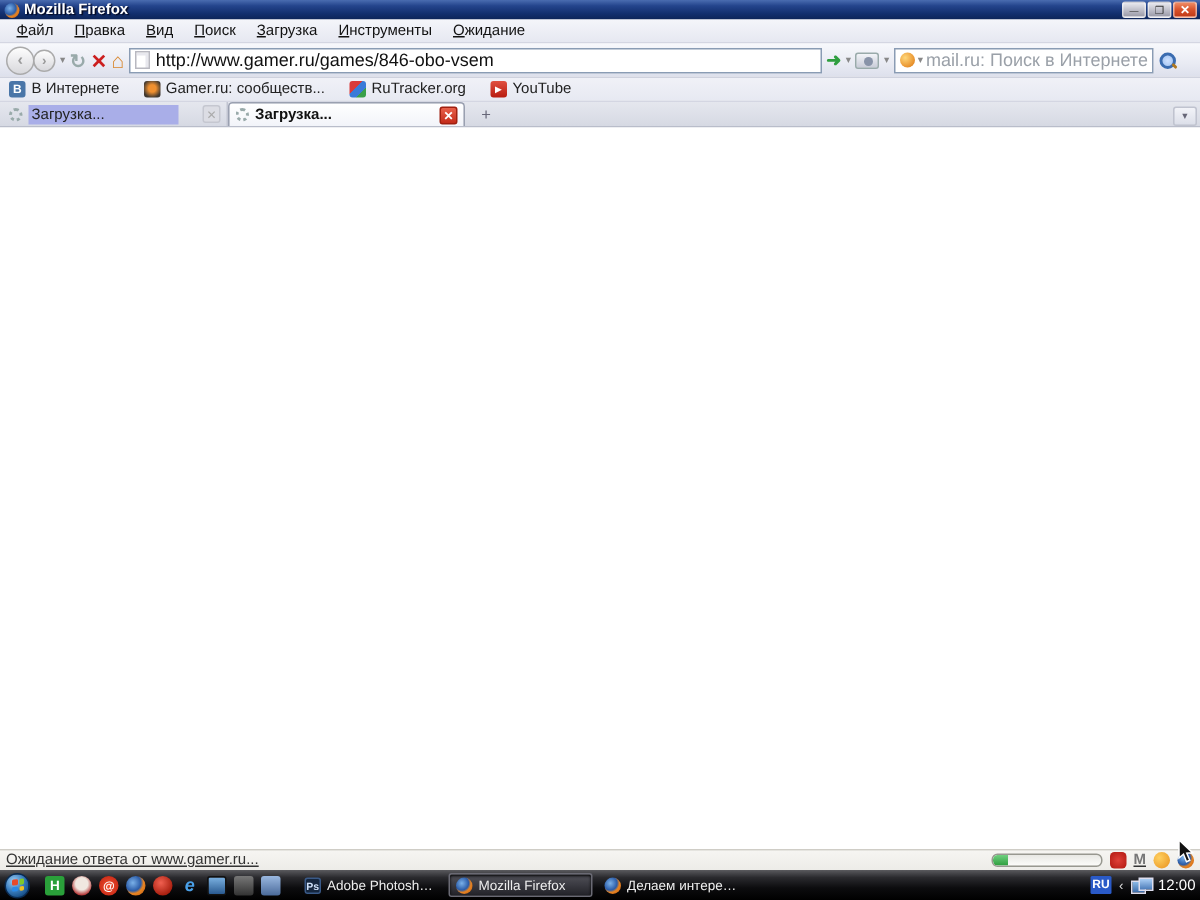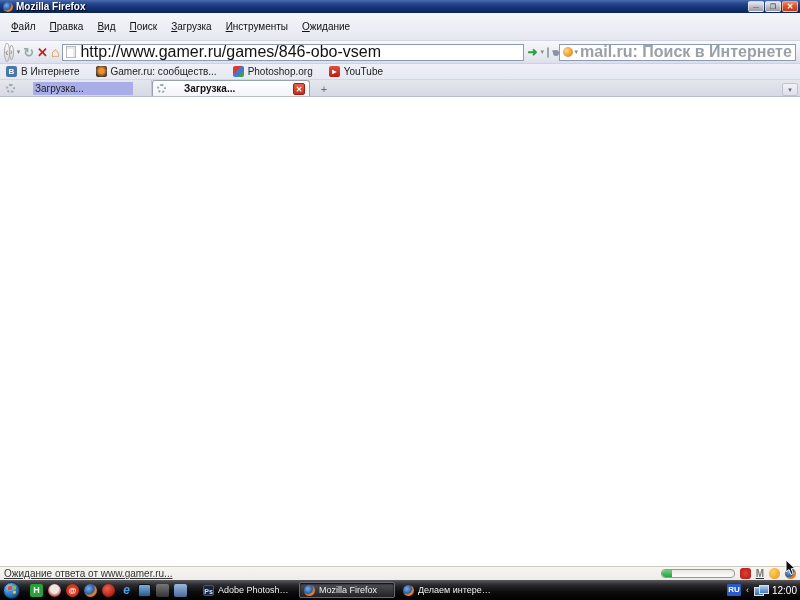--- a/index.html
+++ b/index.html
@@ -16,65 +16,65 @@
   .win-controls { margin-left:auto; display:flex; gap:1px; }
   .wc { width:16px; height:11px; border-radius:2px; border:1px solid #fff8; font-size:8px; line-height:9px;
     text-align:center; color:#fff; }
   .wc.min, .wc.max { background:linear-gradient(180deg,#e8e8ee,#9a9aa8); color:#333; }
   .wc.min::before { content:"—"; font-size:6px; }
   .wc.max::before { content:"❐"; font-size:7px; }
   .wc.close { background:linear-gradient(180deg,#ef8a63,#d8512a 50%,#c03a18); }
   .wc.close::before { content:"✕"; font-weight:bold; }
 
   
-  .menubar { height:28px; background:linear-gradient(180deg,#f4f5fa,#e6e8f1); border-bottom:1px solid #d4d6e2;
+  .menubar { height:16px; background:linear-gradient(180deg,#f4f5fa,#e6e8f1); border-bottom:1px solid #d4d6e2;
     display:flex; align-items:center; padding-left:4px; }
   .menu-item { display:inline-block; font-size:10px; color:#111; padding:0 7px; line-height:12px; }
   .menu-item::first-letter { text-decoration:underline; }
 
   
   .navbar { height:23px; background:linear-gradient(180deg,#f7f8fc 0%,#e9ebf3 60%,#dde0ec 100%);
     border-bottom:1px solid #cfd2de; display:flex; align-items:center; padding:0 4px; gap:3px; }
   .navbtn { display:flex; align-items:center; justify-content:center; }
   .circle-btn { border-radius:50%; background:linear-gradient(180deg,#fdfdfd,#d8d8dc); border:1px solid #aaa; color:#999; font-weight:bold; }
   .back { width:19px; height:19px; font-size:11px; }
   .fwd { width:15px; height:15px; font-size:9px; margin-left:-4px; }
   .caret { font-size:7px; color:#888; }
   .reload { font-size:13px; color:#9aa; font-weight:bold; }
   .stop { font-size:13px; color:#cc1f1f; font-weight:bold; }
   .home { font-size:14px; color:#d8862c; font-weight:bold; }
   .urlbar { flex:0 0 462px; height:17px; background:#fff; border:1px solid #8a9cb4; display:flex; align-items:center; padding:0 3px; gap:4px; }
   .page-ico { width:10px; height:12px; background:#fff; border:1px solid #b8b8c0; box-shadow:inset -2px 2px 0 #e8e8ee; }
-  .url-text { font-size:16px; color:#111; white-space:nowrap; overflow:hidden; }
+  .url-text { font-size:12px; color:#111; white-space:nowrap; overflow:hidden; }
   .go-arrow { color:#2f9e3f; font-size:12px; font-weight:bold; }
   .camera { width:16px; height:11px; border:1px solid #9aa; border-radius:2px;
     background:linear-gradient(180deg,#f2f4f8,#c9ccd8); position:relative; }
   .camera::after { content:""; position:absolute; left:5px; top:2px; width:6px; height:6px; border-radius:50%; background:#8893a8; }
   .searchbox { flex:0 0 124px; height:17px; background:#fff; border:1px solid #8a9cb4; display:flex; align-items:center; padding:0 3px; gap:2px; }
   .search-engine { width:10px; height:10px; border-radius:50%; background:radial-gradient(circle at 35% 35%,#ffd77a,#e8912c 70%,#b86a10); }
-  .search-placeholder { font-size:16px; color:#9aa0a8; white-space:nowrap; overflow:hidden;font-weight:bold; }
+  .search-placeholder { font-size:12px; color:#9aa0a8; white-space:nowrap; overflow:hidden; }
   .magnifier { width:13px; height:13px; position:relative; }
   .magnifier::before { content:""; position:absolute; left:1px; top:1px; width:7px; height:7px; border:2px solid #3a6cb0; border-radius:50%; background:radial-gradient(circle,#cfe2ff,#9ec0f0); }
   .magnifier::after { content:""; position:absolute; left:9px; top:9px; width:4px; height:2px; background:#b07820; transform:rotate(45deg); border-radius:1px; }
 
   
   .bookmarksbar { height:16px; background:linear-gradient(180deg,#f0f1f7,#e7e9f2); border-bottom:1px solid #d4d6e2;
     display:flex; align-items:center; padding-left:6px; gap:16px; }
   .bookmark { display:flex; align-items:center; gap:4px; font-size:10px; color:#222; }
   .bm-ico { width:11px; height:11px; border-radius:2px; flex:0 0 11px; font-size:8px; font-weight:bold; color:#fff; text-align:center; line-height:11px; }
   .bm-vk { background:#4a76a8; }
   .bm-gamer { background:radial-gradient(circle at 50% 45%,#f09030 30%,#403830 75%); }
   .bm-rutracker { background:linear-gradient(135deg,#d83a3a 0 40%,#3a7ad8 40% 70%,#3aa04a 70% 100%); }
   .bm-youtube { background:linear-gradient(180deg,#e05040,#b81c10); }
   .bm-youtube::before { content:"▸"; color:#fff; font-size:8px; }
 
   
   .tabstrip { height:17px; background:linear-gradient(180deg,#e5e7ee,#d6d9e3); border-bottom:1px solid #b9bdca;
     display:flex; align-items:flex-end; padding:1px 2px 0 2px; }
-  .tab { height:16px; display:flex; align-items:center; padding:0 4px; gap:18px; font-size:10px; }
+  .tab { height:16px; display:flex; align-items:center; padding:0 4px; gap:4px; font-size:10px; }
   .tab.inactive { width:150px; color:#222; border-right:1px solid #c2c5d2; }
   .tab.active { width:158px; background:linear-gradient(180deg,#fff,#f2f4f9); border:1px solid #9aa0b0; border-bottom:none;
     border-radius:3px 3px 0 0; font-weight:bold; color:#111; }
   .spinner { width:9px; height:9px; border:2px dotted #9aa; border-radius:50%; flex:0 0 9px; }
   .tab-label-hl { background:#a9aee8; padding:1px 2px; min-width:100px; }
   .tab-close { width:12px; height:12px; border-radius:2px; font-size:8px; line-height:12px; text-align:center; margin-left:auto; }
   .tab-close.faint { background:#dcdde4; color:#aaa; border:1px solid #c5c7d0; }
   .tab-close.red { background:linear-gradient(180deg,#e8604a,#c42c1a); color:#fff; border:1px solid #a02010; font-weight:bold; }
   .newtab-btn { width:16px; height:14px; margin-left:6px; font-size:11px; color:#667; text-align:center; line-height:13px;
     border:1px solid transparent; }
@@ -190,21 +190,21 @@
       <span class="bookmark">
         <span class="bm-ico bm-vk">B</span>
         <span>В Интернете</span>
       </span>
       <span class="bookmark">
         <span class="bm-ico bm-gamer"></span>
         <span>Gamer.ru: сообществ...</span>
       </span>
       <span class="bookmark">
         <span class="bm-ico bm-rutracker"></span>
-        <span>Photoshop.org</span>
+        <span>RuTracker.org</span>
       </span>
       <span class="bookmark">
         <span class="bm-ico bm-youtube"></span>
         <span>YouTube</span>
       </span>
     </div>
 
     <div class="tabstrip">
       <div class="tab inactive">
         <span class="spinner"></span>

